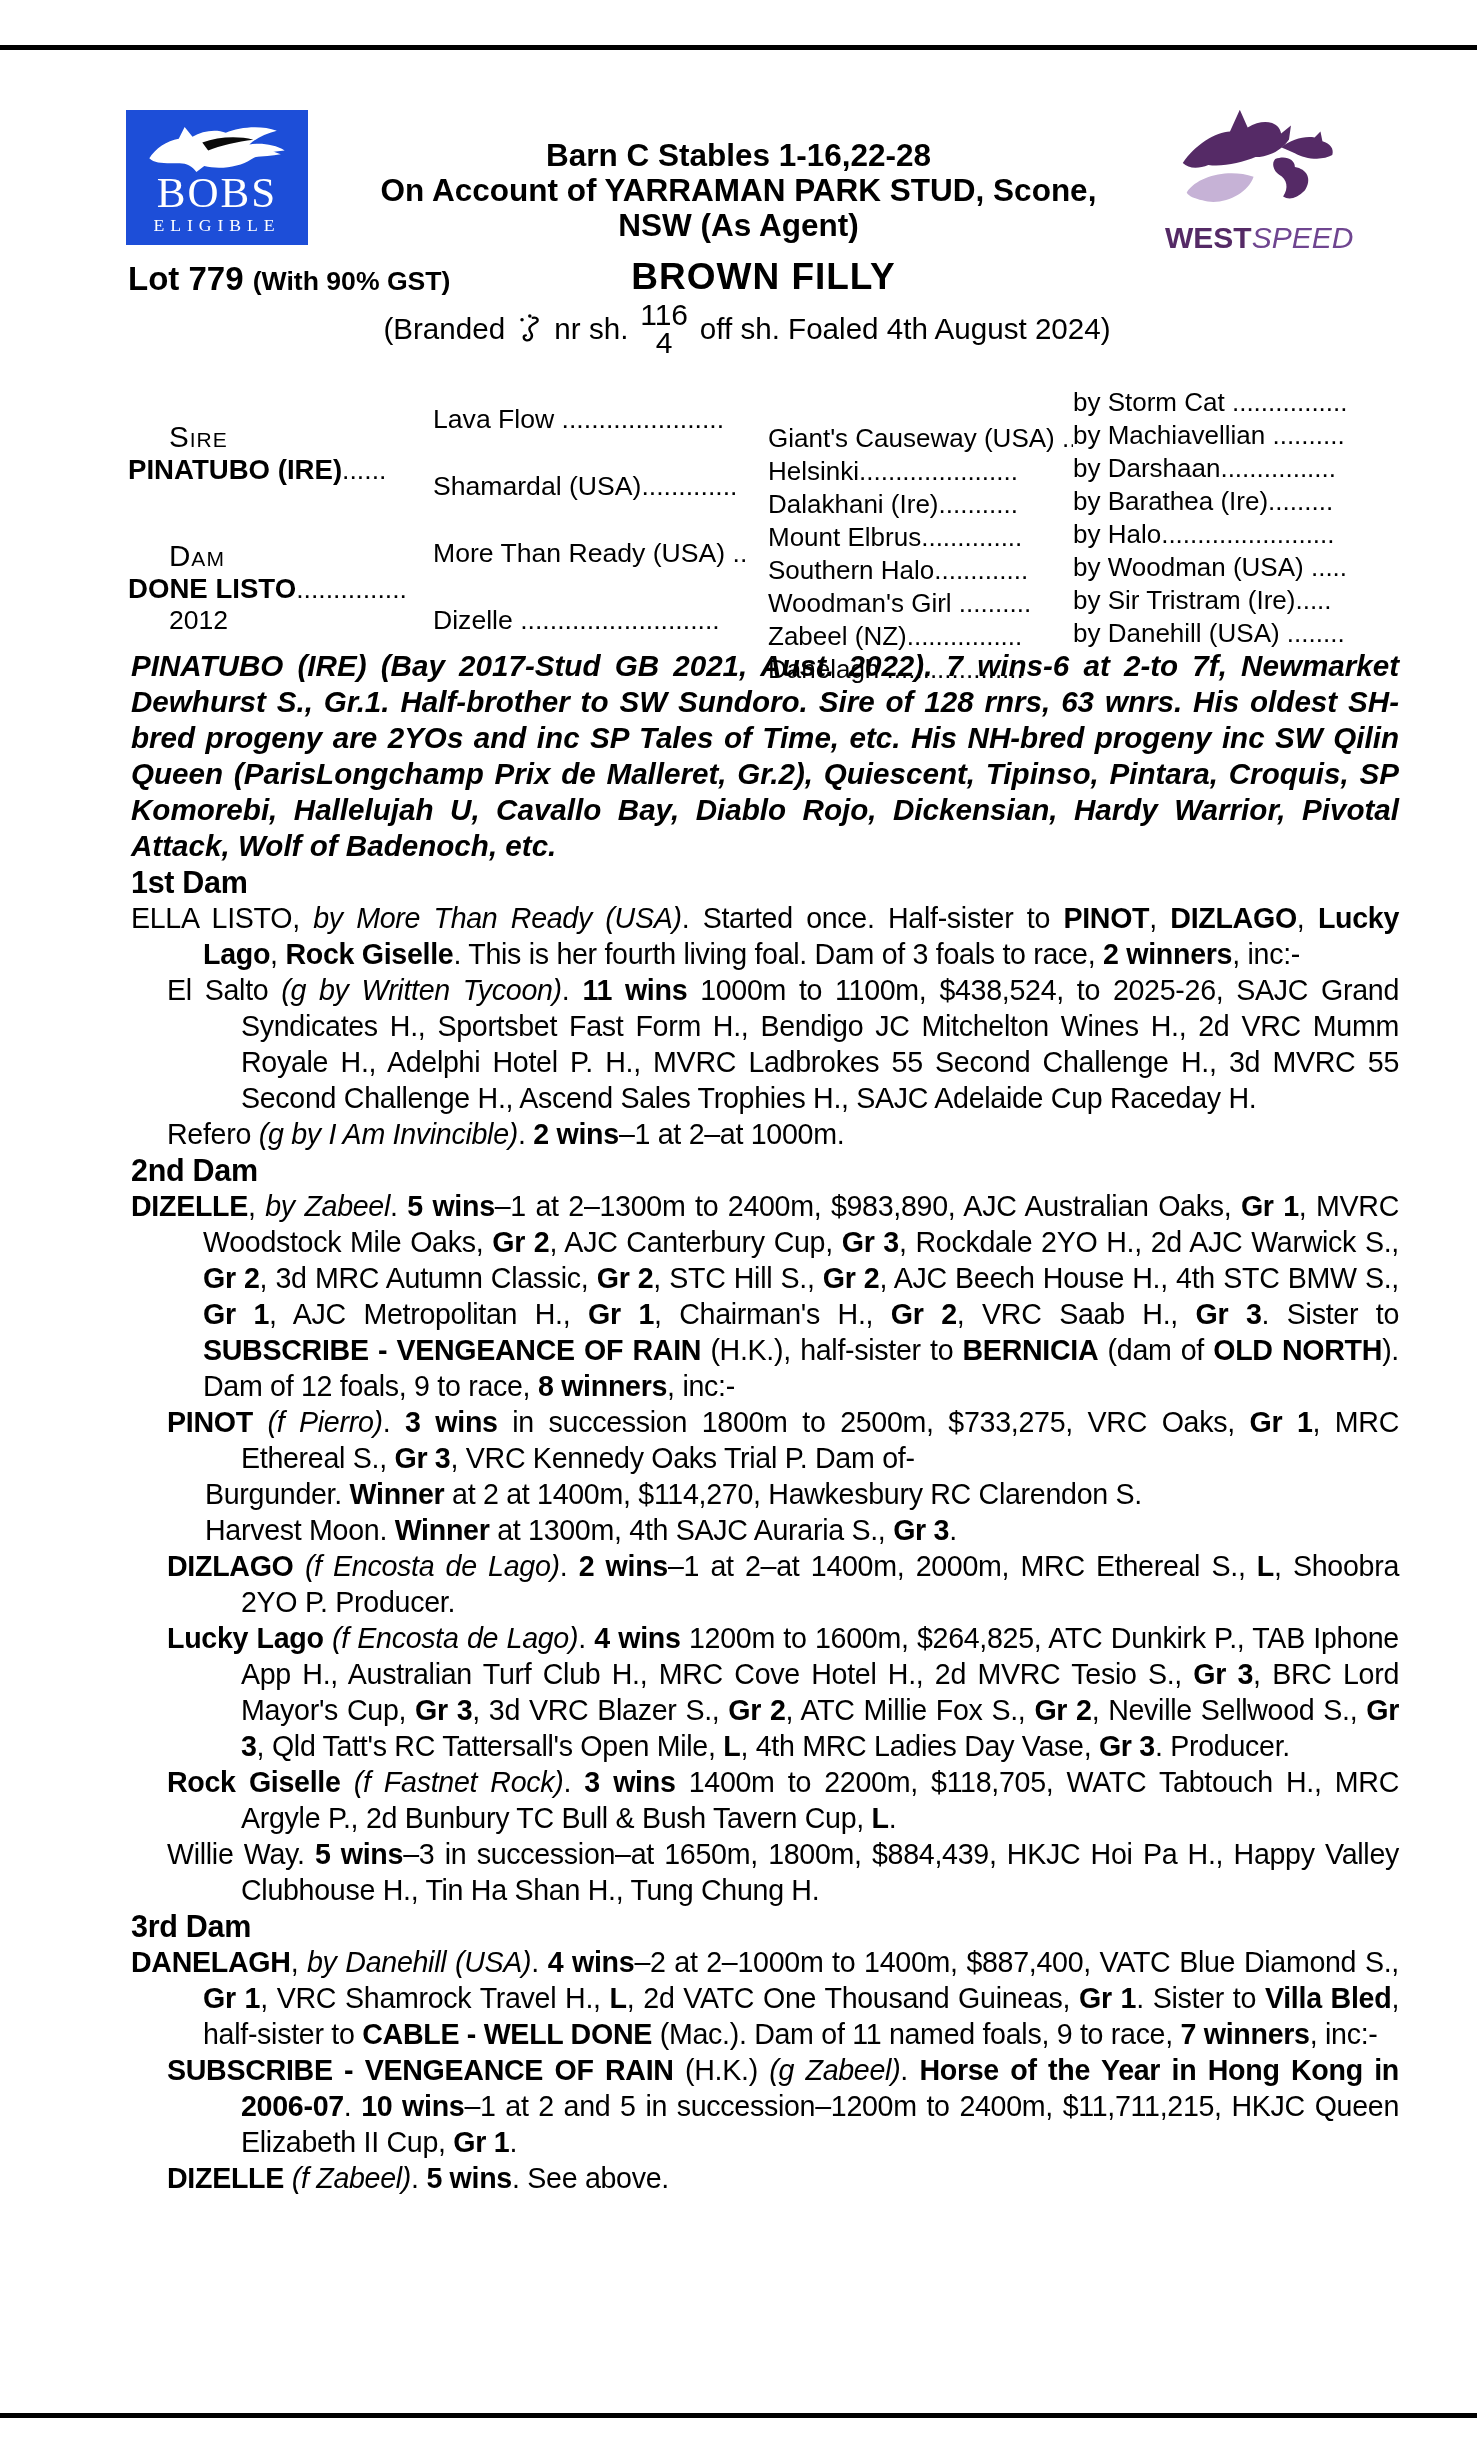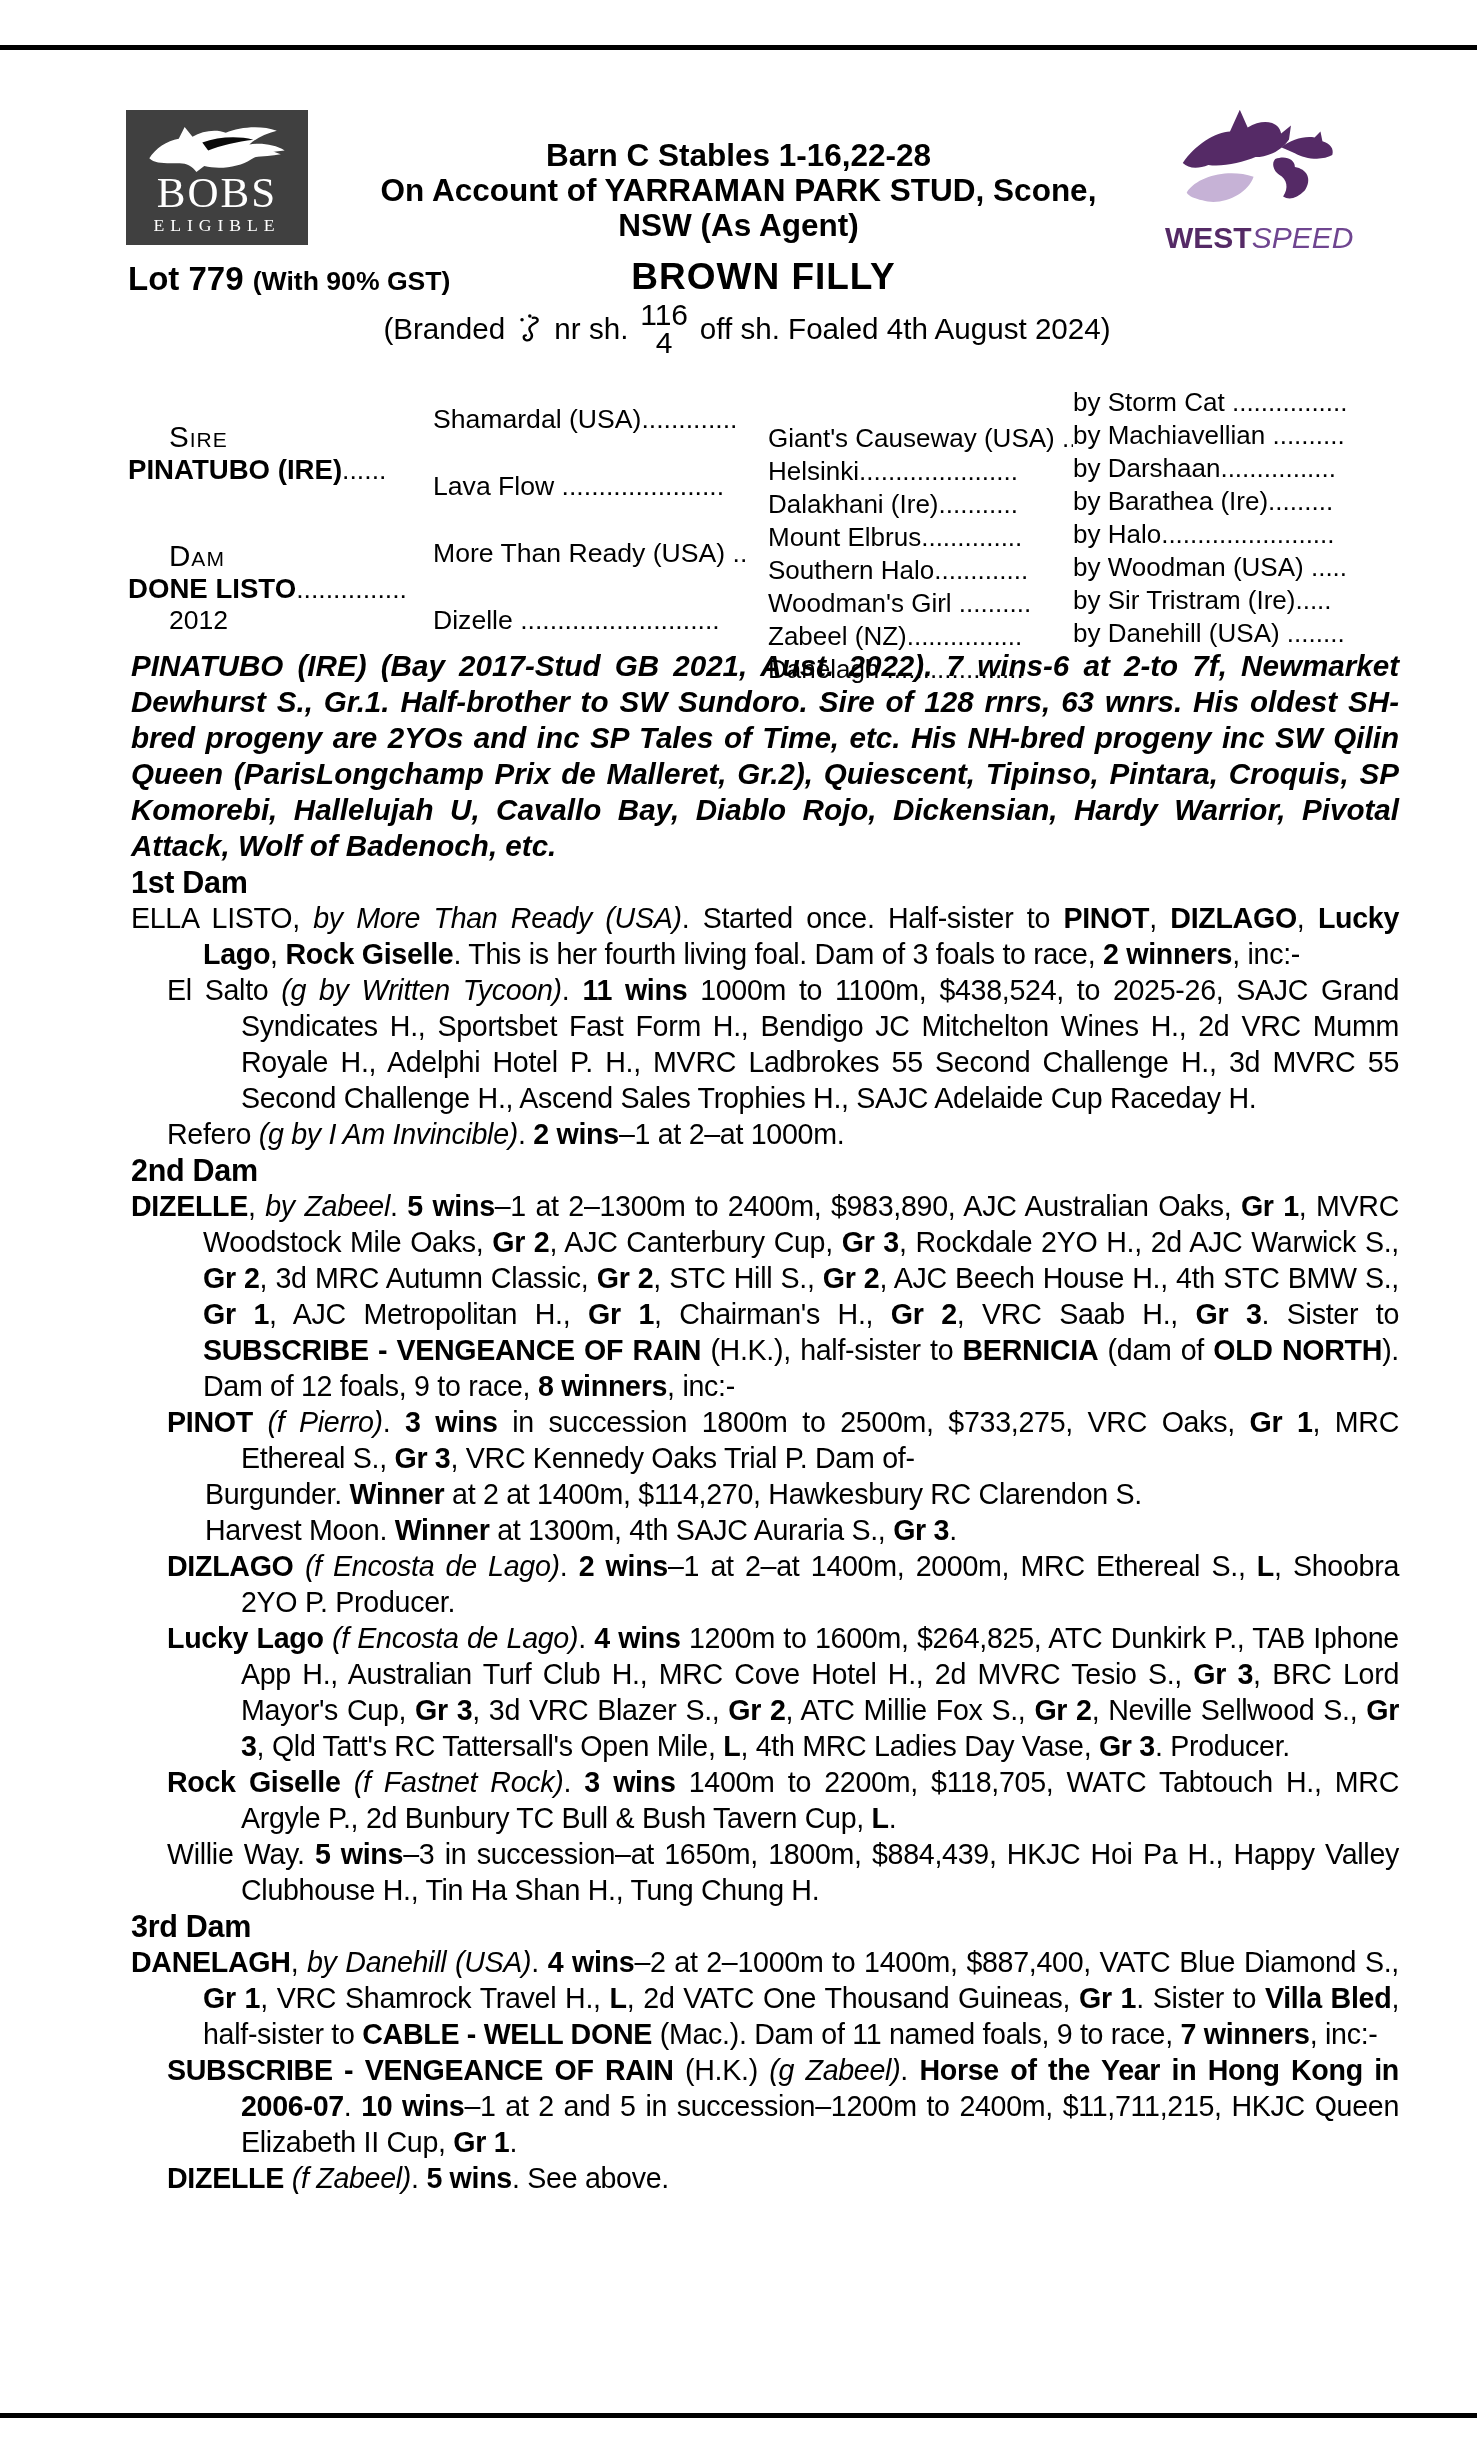--- a/index.html
+++ b/index.html
@@ -3,21 +3,21 @@
 <meta charset="utf-8">
 <style>
   html,body{margin:0;padding:0;background:#fff;}
   .page{position:relative;width:1478px;height:2463px;background:#ffffff;overflow:hidden;
         font-family:"Liberation Sans",sans-serif;color:#000;}
   .rule{position:absolute;left:0;width:1478px;height:4.9px;background:#000;}
   .rule-top{top:45px;}
   .rule-bottom{top:2413px;}
 
   
-  .bobs{position:absolute;left:126px;top:110px;width:182px;height:135px;background:#404040;
+  .bobs{position:absolute;left:126px;top:110px;width:182px;height:135px;background:#1d4ed8;
         display:flex;flex-direction:column;align-items:center;justify-content:center;}
   .bobs-horse{margin-top:2px;}
   .bobs-word{font-family:"Liberation Serif",serif;color:#fff;font-size:43px;line-height:41px;letter-spacing:2px;}
   .bobs-sub{font-family:"Liberation Serif",serif;color:#fff;font-size:17.7px;letter-spacing:5.9px;margin-top:2px;}
 
   .westspeed{position:absolute;left:1165px;top:102px;width:187px;text-align:center;}
   .ws-text{font-size:30px;line-height:27.6px;margin-top:-2px;white-space:nowrap;}
   .ws-west{font-weight:bold;color:#552a66;}
   .ws-speed{font-style:italic;color:#6f4590;}
 
@@ -126,22 +126,22 @@
         <div class="ped-label">Sire</div>
         <div class="ped-name"><span class="nm">PINATUBO (IRE)</span><span>......</span></div>
       </div>
       <div class="ped-block">
         <div class="ped-label">Dam</div>
         <div class="ped-name"><span class="nm">DONE LISTO</span><span>...............</span></div>
         <div class="ped-year">2012</div>
       </div>
     </div>
     <div class="ped-c2">
+      <div class="cell">Lava Flow ......................</div>
       <div class="cell">Shamardal (USA).............</div>
-      <div class="cell">Lava Flow ......................</div>
       <div class="cell">More Than Ready (USA) ..</div>
       <div class="cell">Dizelle ...........................</div>
     </div>
     <div class="ped-c3">
       <div class="cell">Giant's Causeway (USA) ..</div>
       <div class="cell">Helsinki......................</div>
       <div class="cell">Dalakhani (Ire)...........</div>
       <div class="cell">Mount Elbrus..............</div>
       <div class="cell">Southern Halo.............</div>
       <div class="cell">Woodman's Girl ..........</div>

